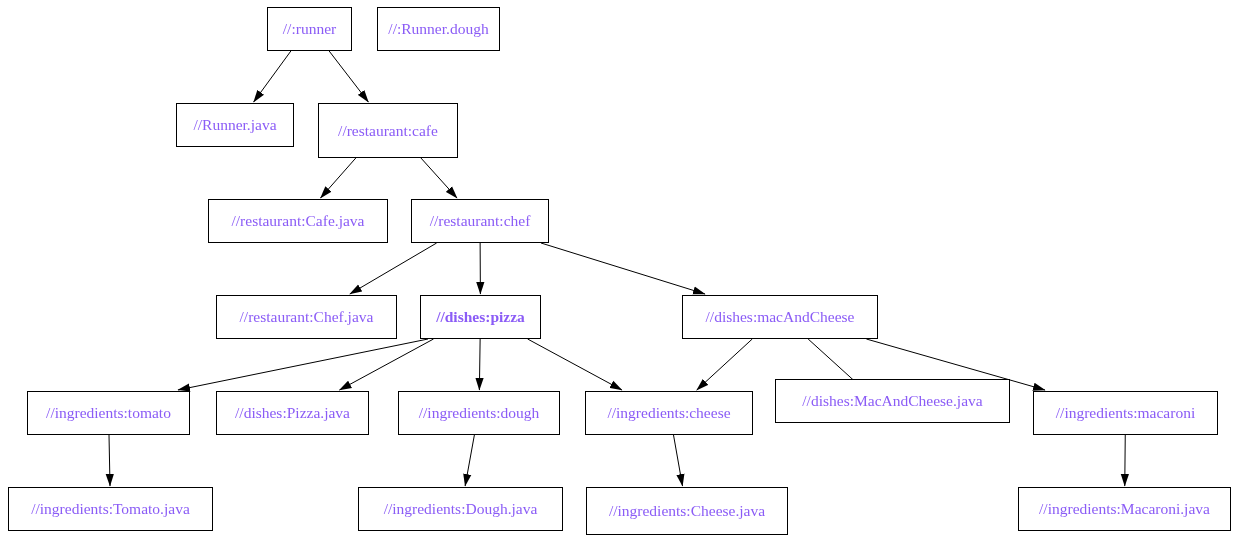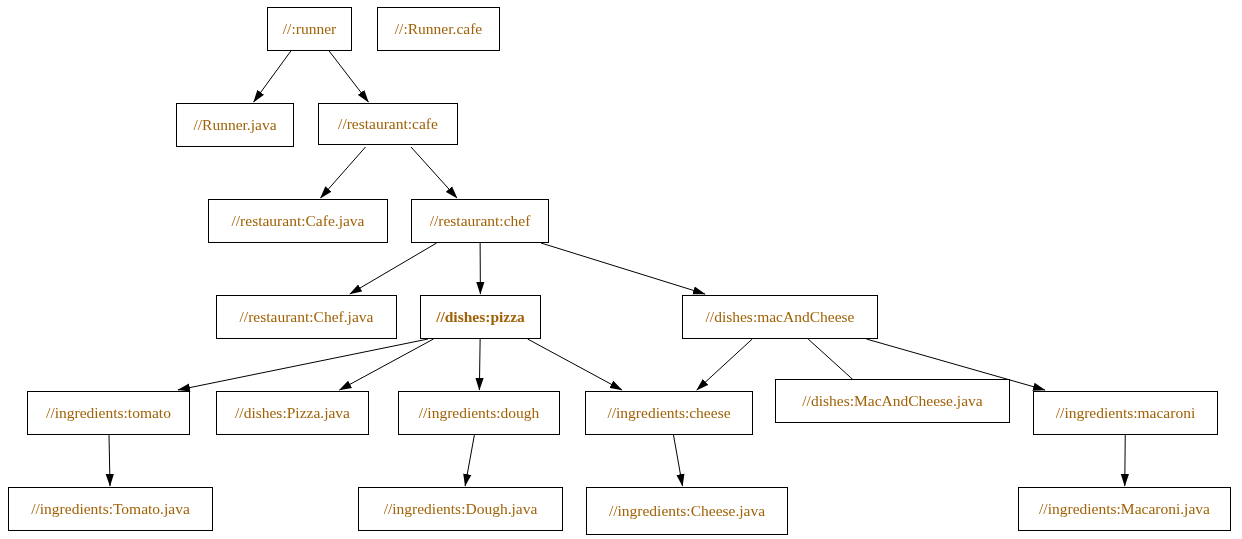--- a/index.html
+++ b/index.html
@@ -22,21 +22,21 @@
   }
   .graph-node {
     position: absolute;
     box-sizing: border-box;
     border: 1px solid #000000;
     background: #ffffff;
     display: flex;
     align-items: center;
     justify-content: center;
     font-size: 15.5px;
-    color: #a16207;
+    color: #8b5cf6;
     white-space: nowrap;
     line-height: 1;
   }
 </style>
 </head>
 <body>
 
 <div id="stage">
   <svg id="edge-layer" width="1242" height="539" viewBox="0 0 1242 539">
     <defs>
@@ -60,23 +60,23 @@
         <line x1="808.125" y1="339" x2="864.375" y2="390" stroke="#000000" stroke-width="1" marker-end="url(#arrowhead)"></line>
         <line x1="866.375" y1="339" x2="1045" y2="390" stroke="#000000" stroke-width="1" marker-end="url(#arrowhead)"></line>
         <line x1="109" y1="435" x2="110" y2="486" stroke="#000000" stroke-width="1" marker-end="url(#arrowhead)"></line>
         <line x1="474.375" y1="435" x2="465.125" y2="486" stroke="#000000" stroke-width="1" marker-end="url(#arrowhead)"></line>
         <line x1="673.5" y1="435" x2="682.5" y2="486" stroke="#000000" stroke-width="1" marker-end="url(#arrowhead)"></line>
         <line x1="1125.25" y1="435" x2="1124.75" y2="486" stroke="#000000" stroke-width="1" marker-end="url(#arrowhead)"></line>
       </g>
   </svg>
   <div id="node-layer">
       <div class="graph-node" style="left: 267px; top: 7px; width: 85px; height: 44px; border-color: rgb(0, 0, 0); background: rgb(255, 255, 255);">//:runner</div>
-      <div class="graph-node" style="left: 377px; top: 7px; width: 123px; height: 44px; border-color: rgb(0, 0, 0); background: rgb(255, 255, 255);">//:Runner.cafe</div>
+      <div class="graph-node" style="left: 377px; top: 7px; width: 123px; height: 44px; border-color: rgb(0, 0, 0); background: rgb(255, 255, 255);">//:Runner.dough</div>
       <div class="graph-node" style="left: 176px; top: 103px; width: 118px; height: 44px; border-color: rgb(0, 0, 0); background: rgb(255, 255, 255);">//Runner.java</div>
-      <div class="graph-node" style="left: 318px; top: 103px; width: 140px; height: 42px; border-color: rgb(0, 0, 0); background: rgb(255, 255, 255);">//restaurant:cafe</div>
+      <div class="graph-node" style="left: 318px; top: 103px; width: 140px; height: 55px; border-color: rgb(0, 0, 0); background: rgb(255, 255, 255);">//restaurant:cafe</div>
       <div class="graph-node" style="left: 208px; top: 199px; width: 180px; height: 44px; border-color: rgb(0, 0, 0); background: rgb(255, 255, 255);">//restaurant:Cafe.java</div>
       <div class="graph-node" style="left: 411px; top: 199px; width: 138px; height: 44px; border-color: rgb(0, 0, 0); background: rgb(255, 255, 255);">//restaurant:chef</div>
       <div class="graph-node" style="left: 216px; top: 295px; width: 181px; height: 44px; border-color: rgb(0, 0, 0); background: rgb(255, 255, 255);">//restaurant:Chef.java</div>
       <div class="graph-node" style="left: 420px; top: 295px; width: 121px; height: 44px; border-color: rgb(0, 0, 0); background: rgb(255, 255, 255); font-weight: bold;">//dishes:pizza</div>
       <div class="graph-node" style="left: 682px; top: 295px; width: 196px; height: 44px; border-color: rgb(0, 0, 0); background: rgb(255, 255, 255);">//dishes:macAndCheese</div>
       <div class="graph-node" style="left: 27px; top: 391px; width: 163px; height: 44px; border-color: rgb(0, 0, 0); background: rgb(255, 255, 255);">//ingredients:tomato</div>
       <div class="graph-node" style="left: 216px; top: 391px; width: 153px; height: 44px; border-color: rgb(0, 0, 0); background: rgb(255, 255, 255);">//dishes:Pizza.java</div>
       <div class="graph-node" style="left: 398px; top: 391px; width: 162px; height: 44px; border-color: rgb(0, 0, 0); background: rgb(255, 255, 255);">//ingredients:dough</div>
       <div class="graph-node" style="left: 585px; top: 391px; width: 168px; height: 44px; border-color: rgb(0, 0, 0); background: rgb(255, 255, 255);">//ingredients:cheese</div>
       <div class="graph-node" style="left: 775px; top: 379px; width: 235px; height: 44px; border-color: rgb(0, 0, 0); background: rgb(255, 255, 255);">//dishes:MacAndCheese.java</div>

